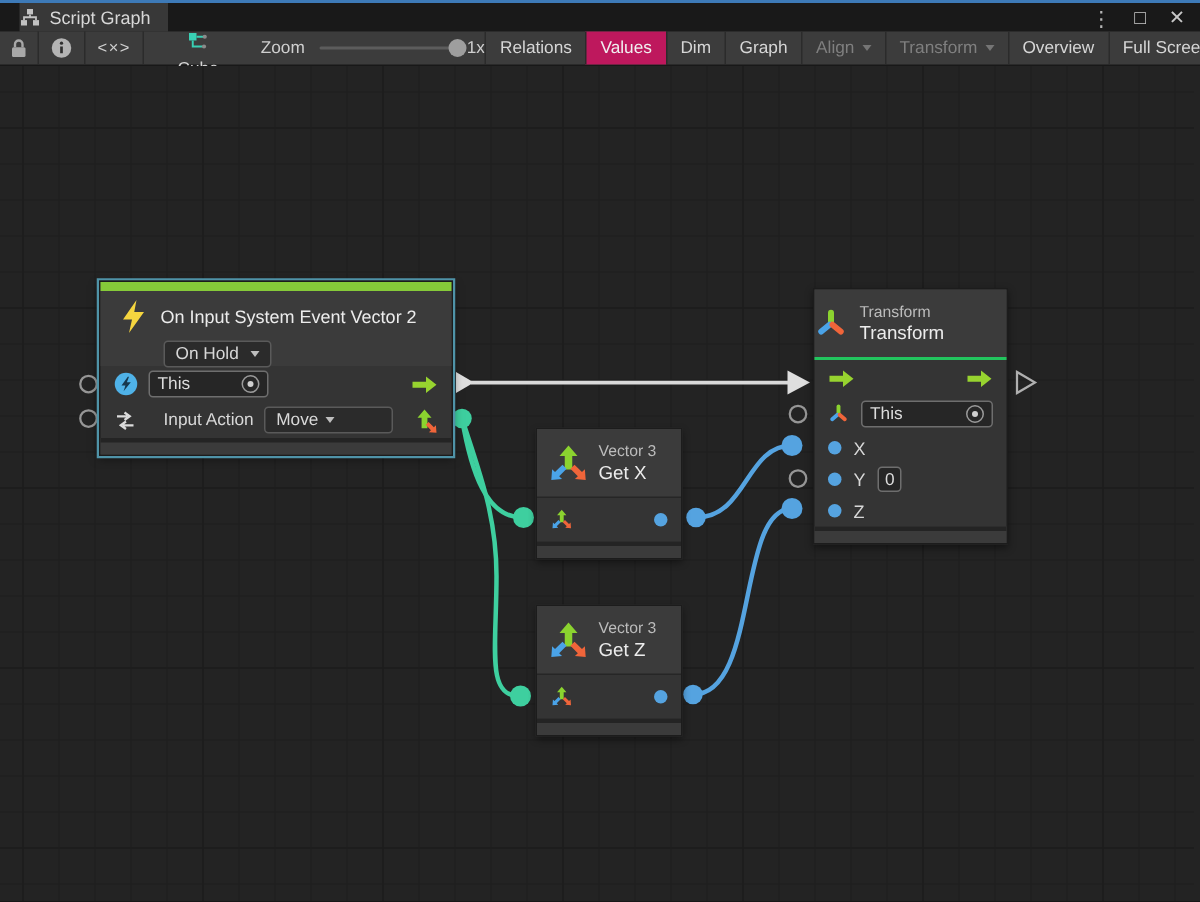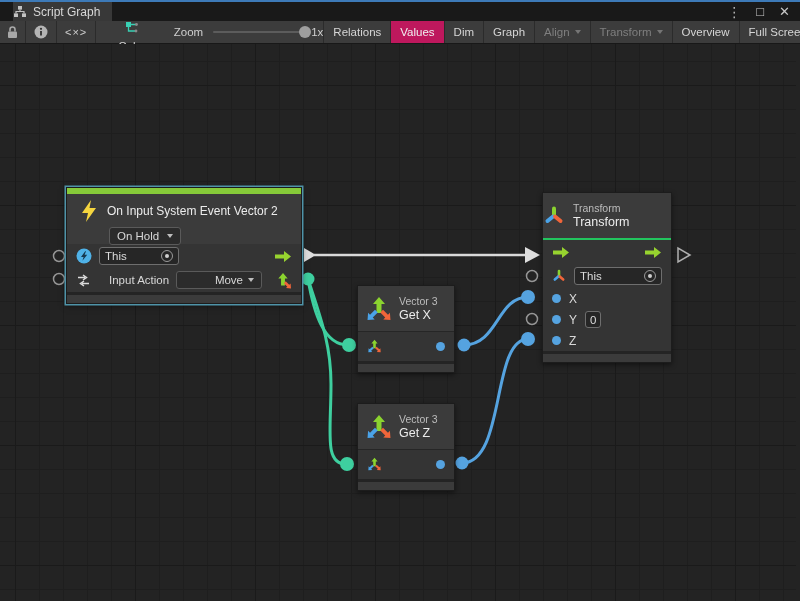--- a/index.html
+++ b/index.html
@@ -255,21 +255,21 @@
         </span>
       </div>
       <div class="nrow">
         <span>
           <svg width="15" height="15" viewBox="0 0 15 15">
             <path d="M2,4.5 H9 M7,2 L10.5,4.5 L7,7" stroke="#dcdcdc" stroke-width="1.5" fill="none"></path>
             <path d="M13,10.5 H6 M8,8 L4.5,10.5 L8,13" stroke="#dcdcdc" stroke-width="1.5" fill="none"></path>
           </svg>
         </span>
         <span style="color:#d8d8d8; font-size:11.5px; white-space:nowrap;margin-left:11px;">Input Action</span>
-        <div class="dropdown" style="width:88px; justify-content:flex-end;">
+        <div class="dropdown" style="width:88px; justify-content:flex-start;">
           <span>Move</span>
           <span class="caret"></span>
         </div>
         <span class="spacer"></span>
         <span>
           <svg width="16" height="17" viewBox="0 0 16 17">
             <polygon transform="translate(7,8) scale(0.78)" points="0,-9 6,-2 2.5,-2 2.5,7 -2.5,7 -2.5,-2 -6,-2" fill="#8bd32f"></polygon>
             <polygon transform="translate(11.5,13) rotate(135) scale(0.55)" points="0,-9 6,-2 2.5,-2 2.5,7 -2.5,7 -2.5,-2 -6,-2" fill="#f0653a"></polygon>
           </svg>
         </span>

